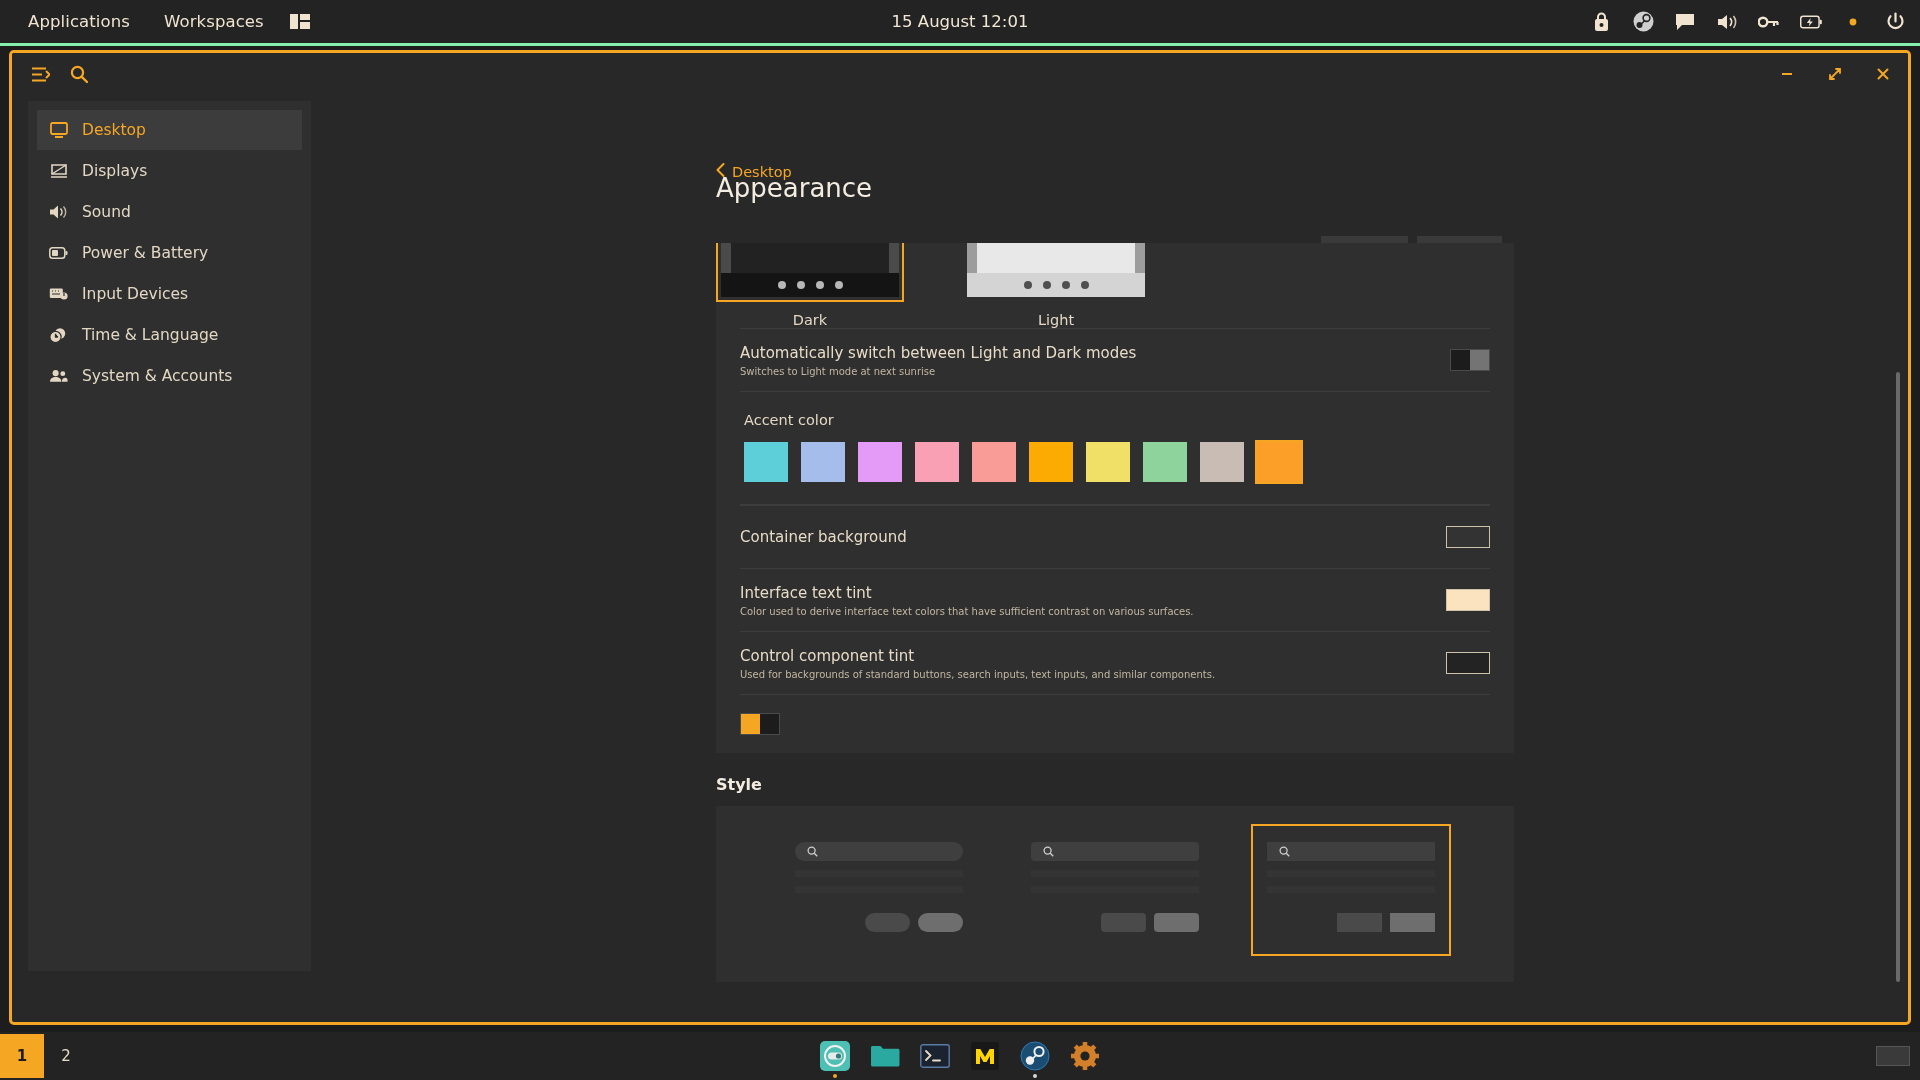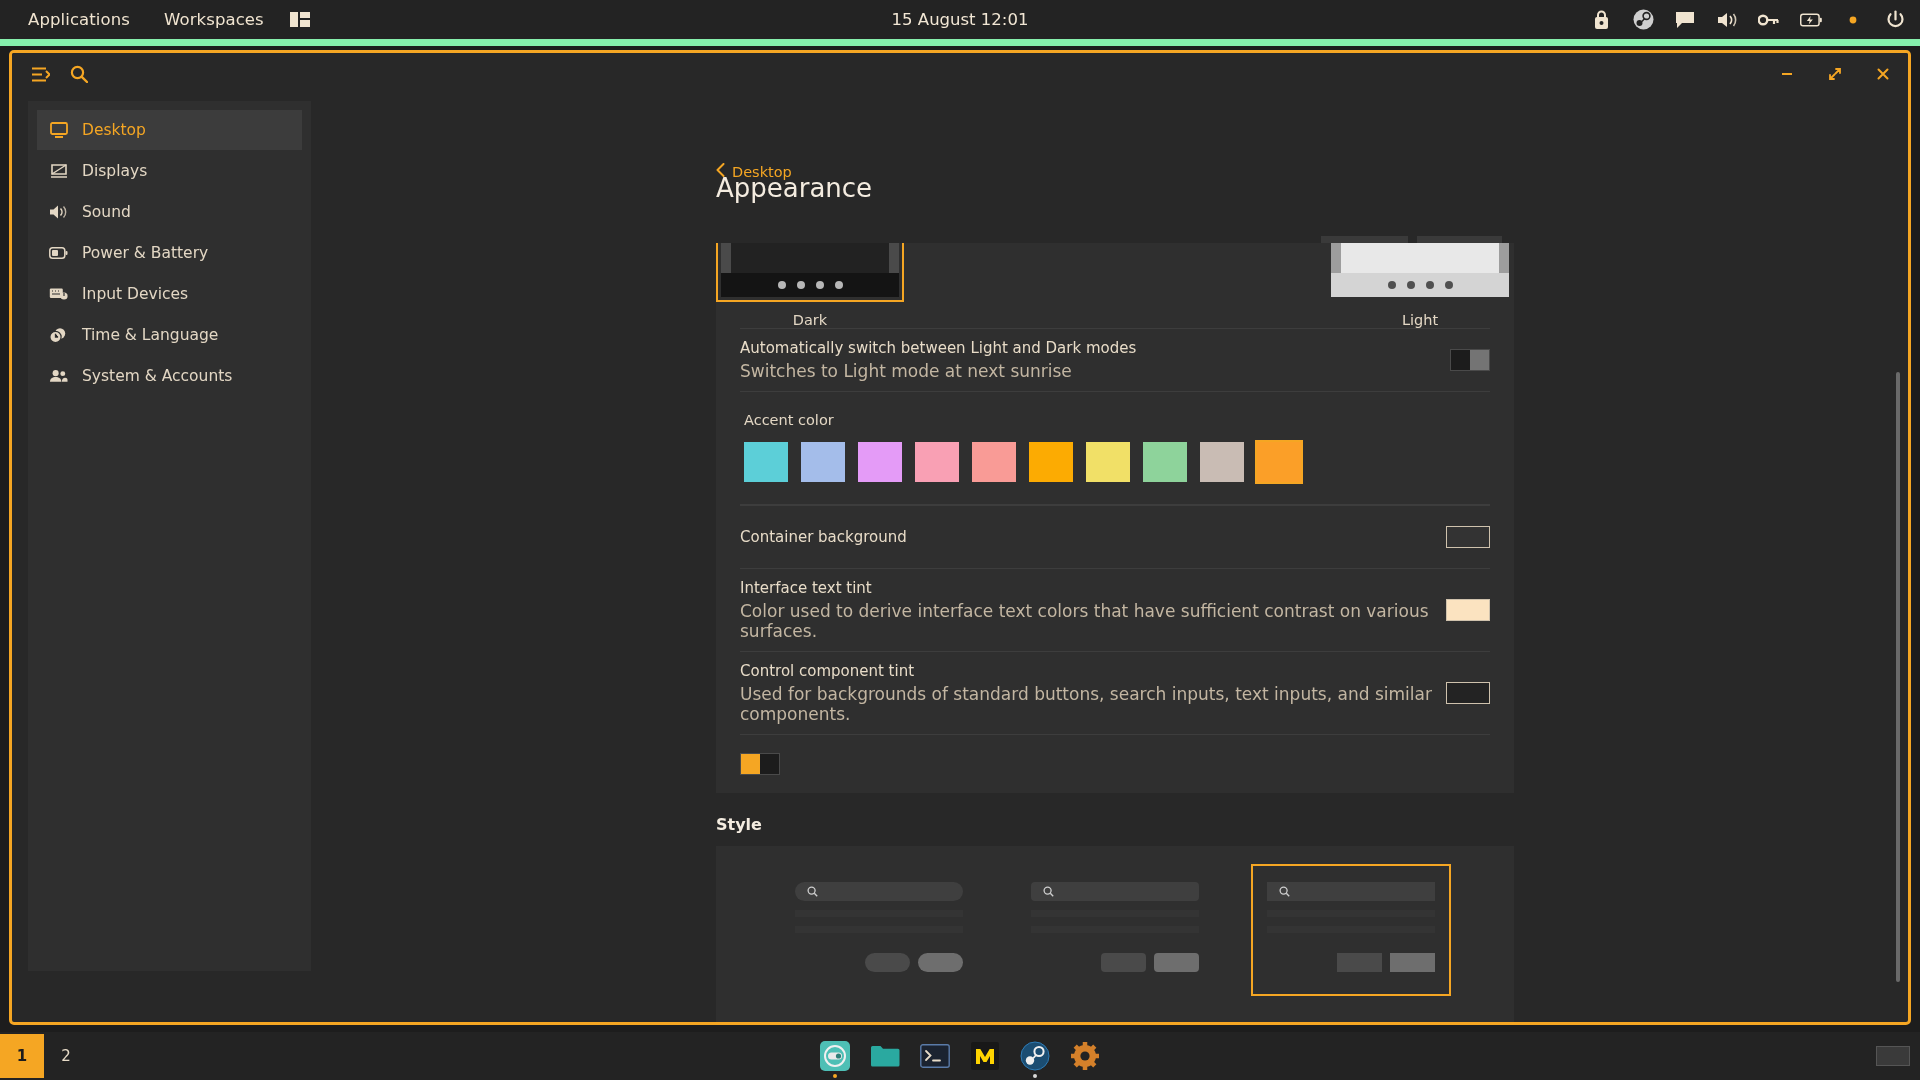--- a/index.html
+++ b/index.html
@@ -9,21 +9,21 @@
     font-family:"DejaVu Sans", sans-serif;
     color:#e8dcc8;
     -webkit-font-smoothing:antialiased;
   }
 
   
   #top-panel {
     position:absolute; top:0; left:0; width:1920px; height:46px;
     background:#232323;
     display:flex; align-items:center;
-    border-bottom:7px solid #86efac;
+    border-bottom:3px solid #86efac;
   }
   .panel-btn {
     font-size:16.5px; color:#f0e4d0; padding:6px 14px; margin-left:6px;
     border-radius:3px; cursor:default; letter-spacing:.1px;
   }
   .panel-btn:first-child { margin-left:14px; }
   #layout-icon { margin-left:12px; display:flex; align-items:center; }
   #panel-clock {
     position:absolute; left:0; right:0; text-align:center;
     font-size:16.5px; color:#f2e7d5; pointer-events:none;
@@ -96,25 +96,25 @@
     width:798px; margin-left:404px; background:#2f2f2f;
   }
   .row {
     display:flex; align-items:center;
     padding:0 24px; min-height:58px;
     position:relative;
   }
   .row.tall { min-height:62px; }
   .row-texts { flex:1; padding:10px 0; }
   .row-title { font-size:15px; color:#e8dcc8; }
-  .row-sub { font-size:17px; color:#c3b6a2; margin-top:4px; }
+  .row-sub { font-size:10px; color:#c3b6a2; margin-top:4px; }
   .divider { height:1px; background:#3d3d3d; margin:0 24px; }
 
   
-  #theme-row { display:flex; gap:58px; justify-content:space-between; padding-top:0; }
+  #theme-row { display:flex; gap:58px; justify-content:flex-start; padding-top:0; }
   .theme-opt { width:188px; text-align:center; }
   .theme-frame { height:122px; padding:3px; border:2px solid transparent; }
   .theme-frame.sel { border-color:#f5a623; }
   .theme-label { font-size:14.5px; color:#e3d7c4; margin-top:10px; }
   .pv { height:100%; display:flex; flex-direction:column; }
   .pv-top { flex:1; padding:8px 10px 0; }
   .pv-win { height:100%; border-radius:3px 3px 0 0; }
   .pv-bar { height:24px; display:flex; align-items:center; justify-content:center; gap:11px; }
   .pv-dot { width:8px; height:8px; border-radius:50%; }
 

